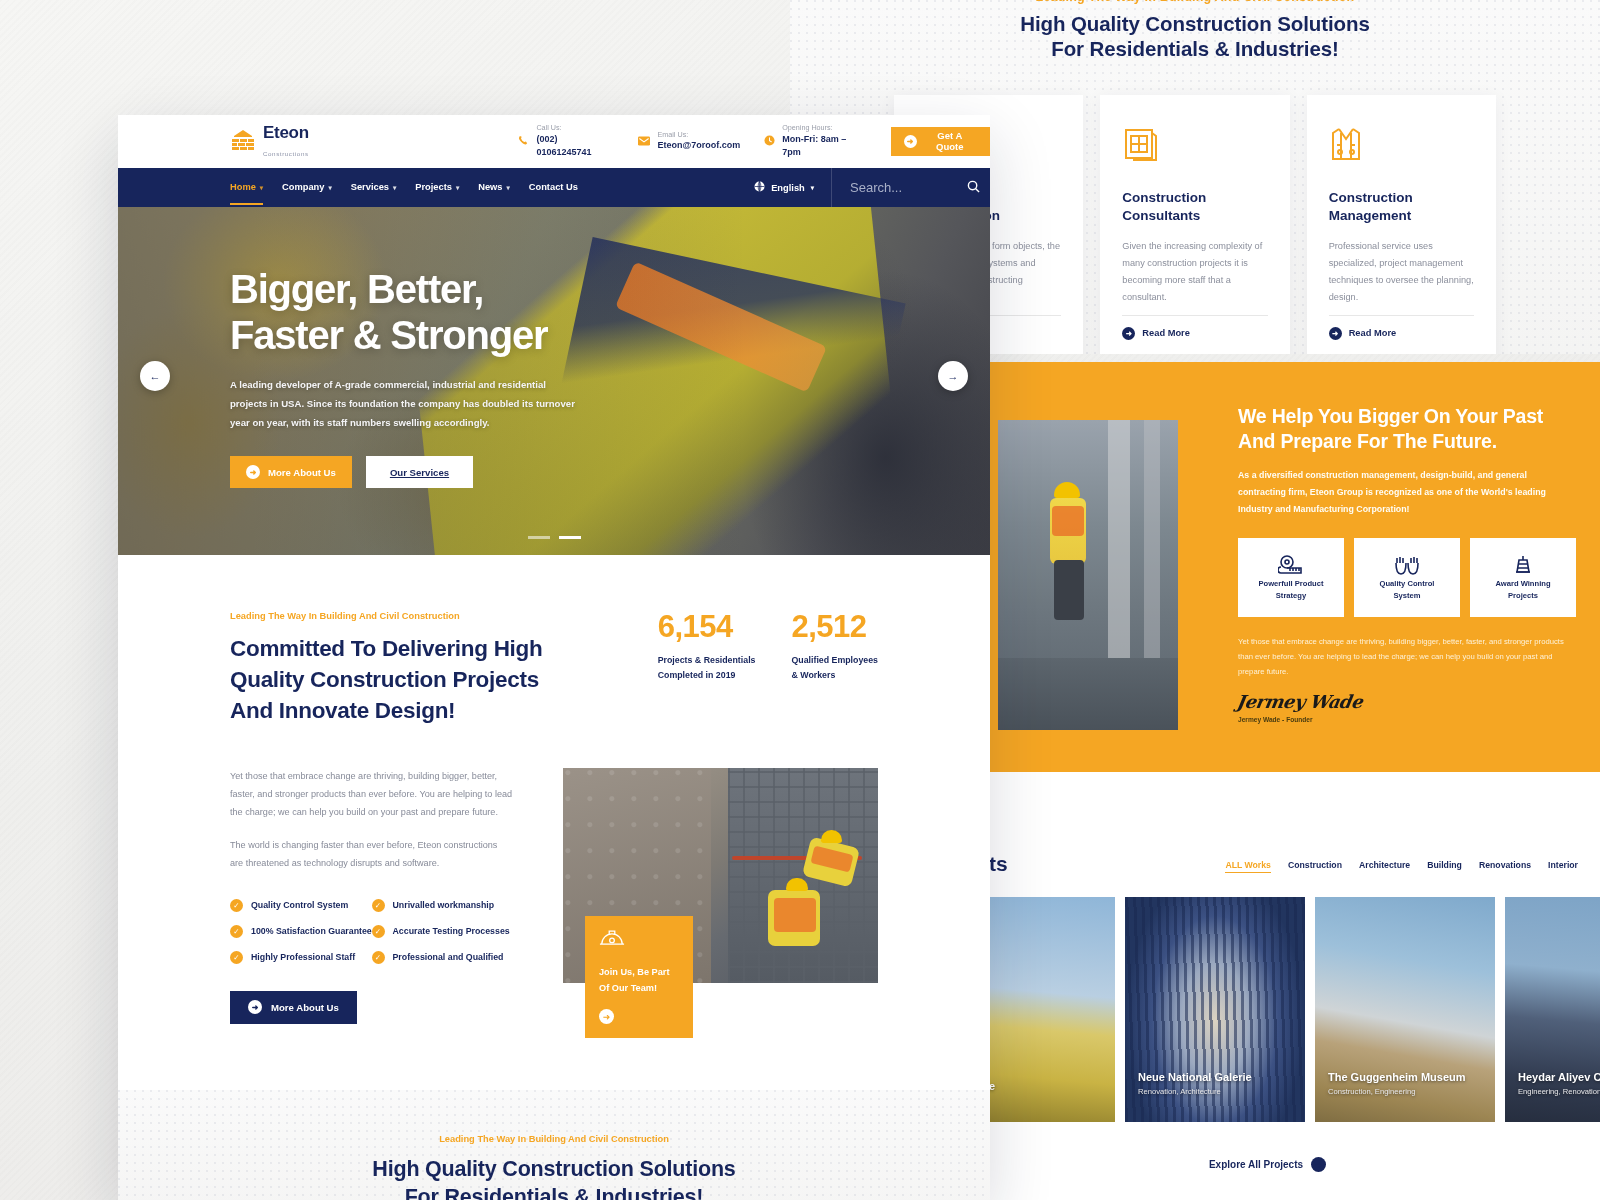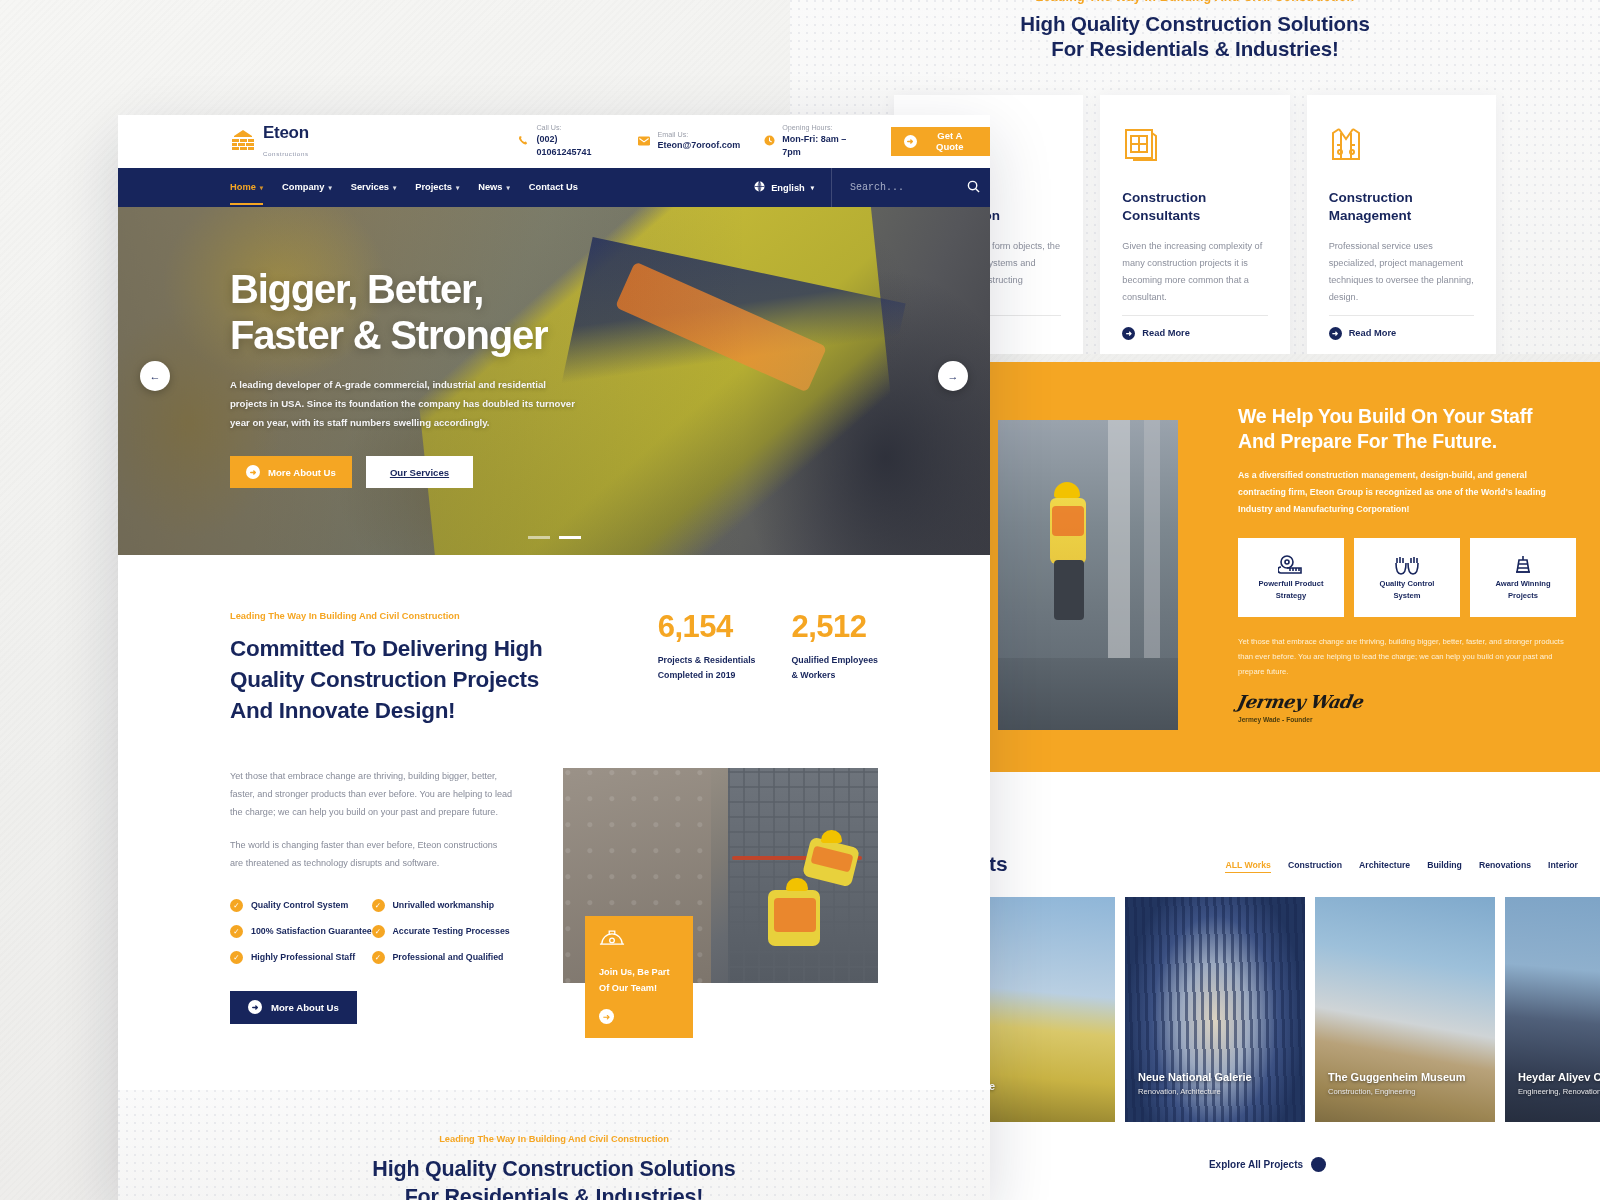--- a/index.html
+++ b/index.html
@@ -140,21 +140,21 @@
   #menu a { color:#fff; font-size:9.3px; font-weight:700; text-decoration:none;
     display:flex; align-items:center; gap:4px; position:relative; height:39px; line-height:39px; }
   #menu a.on { color:#f5a623; }
   #menu a.on::after { content:""; position:absolute; left:0; right:0; bottom:2px; height:2.5px; background:#f5a623; }
   #menu .cv { font-size:6.5px; opacity:.85; }
   #nav-right { margin-left:auto; display:flex; align-items:center; height:39px; }
   #lang { display:flex; align-items:center; gap:6px; color:#fff; font-size:9.3px;
     font-weight:700; padding-right:17px; border-right:1px solid rgba(255,255,255,.17); height:39px; }
   #searchwrap { display:flex; align-items:center; gap:0; padding-left:18px; width:158px; height:39px; }
   #search-input { background:transparent; border:0; outline:none; color:#fff;
-    font-size:10px; font-family:Liberation Mono, monospace; width:100px; }
+    font-size:13px; font-family:Liberation Sans, sans-serif; width:100px; }
   #search-input::placeholder { color:#a9b0c8; }
   #search-btn { background:transparent;border:0;cursor:pointer;color:#fff;margin-left:auto;padding-right:10px; }
 
   
   #hero { position:relative; height:348px; overflow:hidden; }
   #hero-bg { position:absolute; inset:0;
     background:
       radial-gradient(ellipse 240px 180px at 72% 30%, rgba(60,60,70,.55), transparent 70%),
       radial-gradient(ellipse 200px 260px at 88% 72%, rgba(35,38,50,.75), transparent 72%),
       radial-gradient(ellipse 160px 140px at 18% 22%, rgba(228,196,70,.75), transparent 70%),
@@ -306,21 +306,21 @@
           <rect x="4" y="5" width="26" height="28"></rect>
                 <rect x="9" y="11" width="16" height="16"></rect>
           <path d="M9 19h16M17 11v16M30 8l4 3v24H11"></path>
               </g>
             </svg>
         </div>
         <div class="svc-name">
           <span>Construction</span><br>
           <span>Consultants</span>
         </div>
-        <div class="svc-desc">Given the increasing complexity of many construction projects it is becoming more common that a consultant.</div>
+        <div class="svc-desc">Given the increasing complexity of many construction projects it is becoming more staff that a consultant.</div>
         <div class="svc-div"></div>
         <div class="svc-more">
           <span class="circ-arrow">➜</span>
           <span>Read More</span>
         </div>
       </div>
 
       <div class="svc-card">
         <div class="svc-icon">
           <svg width="34" height="38" viewBox="0 0 34 38">
@@ -353,21 +353,21 @@
       <div class="col1"></div>
         <div class="col2"></div>
       <div class="worker-h"></div>
         <div class="worker-b"></div>
       <div class="worker-v"></div>
         <div class="worker-l"></div>
       <div class="ground"></div>
     </div>
     <div id="help-text">
       <h2>
-        <span>We Help You Build On Your Staff</span><br>
+        <span>We Help You Bigger On Your Past</span><br>
         <span>And Prepare For The Future.</span>
       </h2>
       <div class="lead">As a diversified construction management, design-build, and general contracting firm, Eteon Group is recognized as one of the World's leading Industry and Manufacturing Corporation!</div>
       <div class="help-cards">
 
         <div class="help-card">
           <div class="hc-ic">
             <svg width="26" height="22" viewBox="0 0 26 22">
                 <g fill="none" stroke="#17255c" stroke-width="1.6">
             <circle cx="9" cy="8" r="6"></circle>

